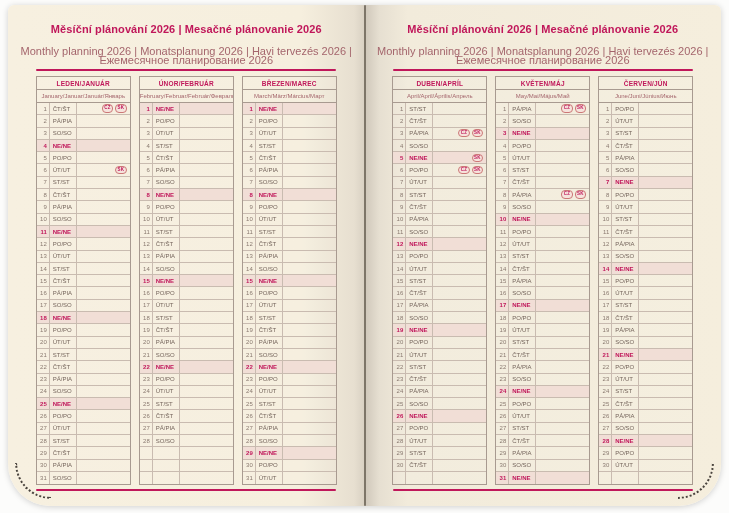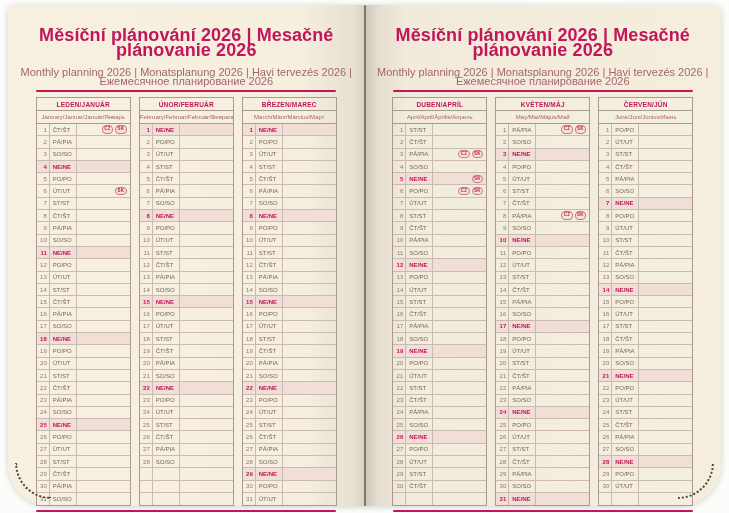--- a/index.html
+++ b/index.html
@@ -27,22 +27,22 @@
   .page-right {
     border-radius:0 6px 42px 0;
     background:linear-gradient(to right,#cfc7ba 0%,#e6dfd1 4%,#f2ebdb 12%,#f5eedd 100%);
   }
   .gutter-line {
     position:absolute; left:50%; top:0; bottom:0; width:2px; margin-left:-1px;
     background:linear-gradient(to bottom,#6f685e,#8c substitution 0); background:#7d7568;
     z-index:3; border-radius:2px;
   }
   .page-title {
-    margin:6px; text-align:center;
-    font-size:18px; line-height:15px; font-weight:bold;
+    margin:0; text-align:center;
+    font-size:11px; line-height:15px; font-weight:bold;
     color:#c0175a; letter-spacing:0.1px;
   }
   .page-subtitle {
     margin-top:10px; text-align:center;
     font-size:11px; line-height:9px;
     color:#a4656c;
   }
   .hrule {
     width:300px; height:2px; background:#c0175a;
     margin:4px auto 0; border-radius:1px;

